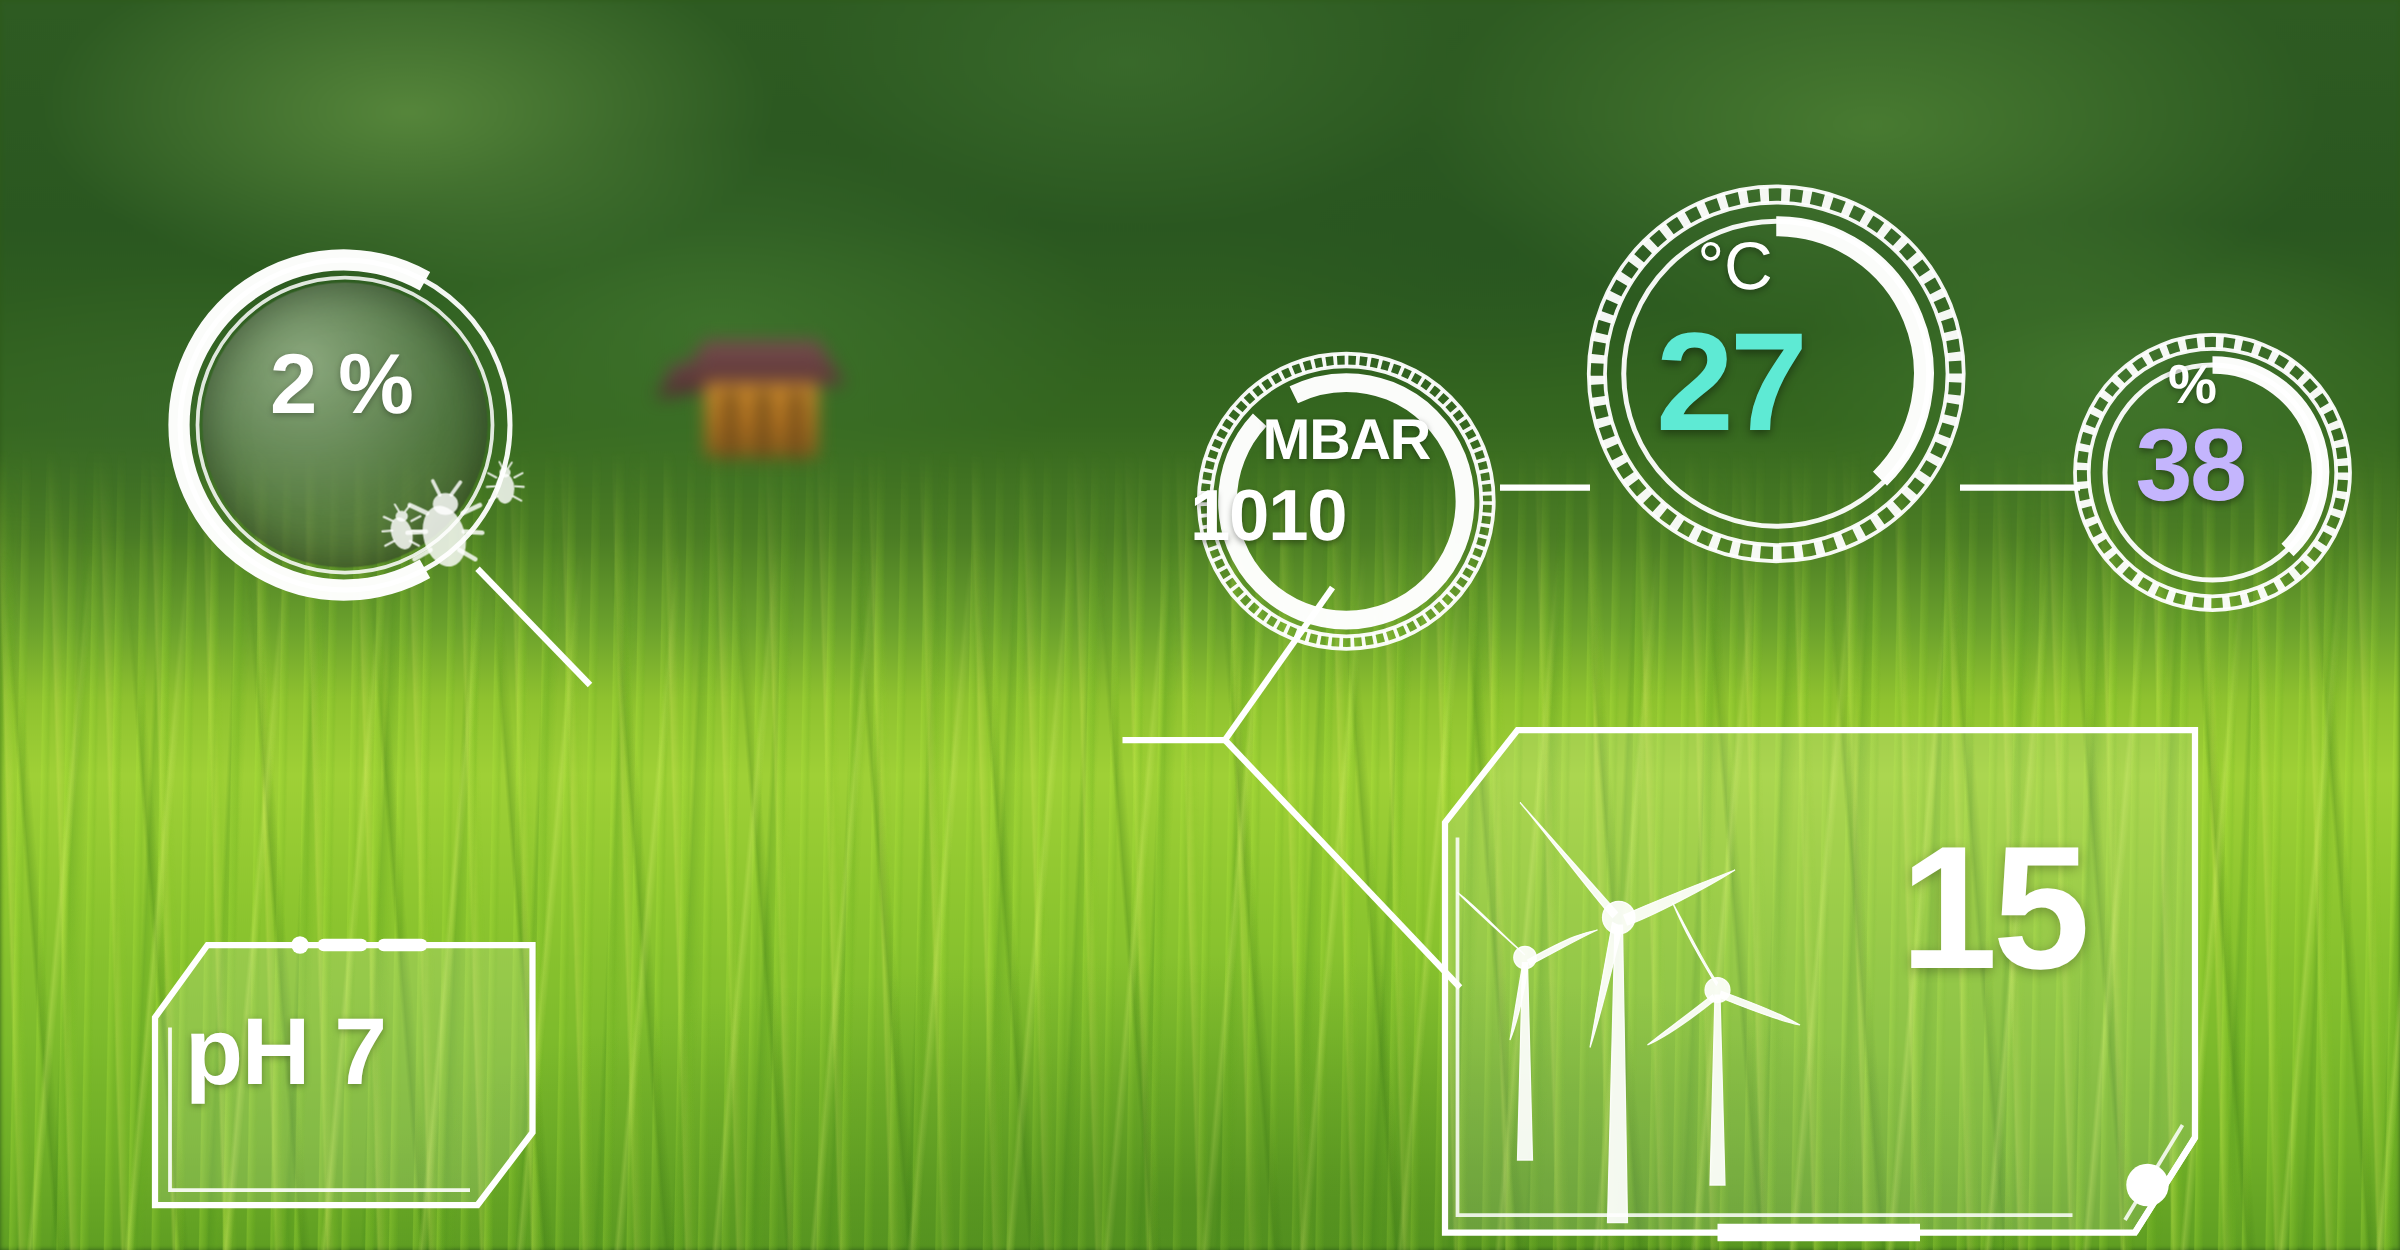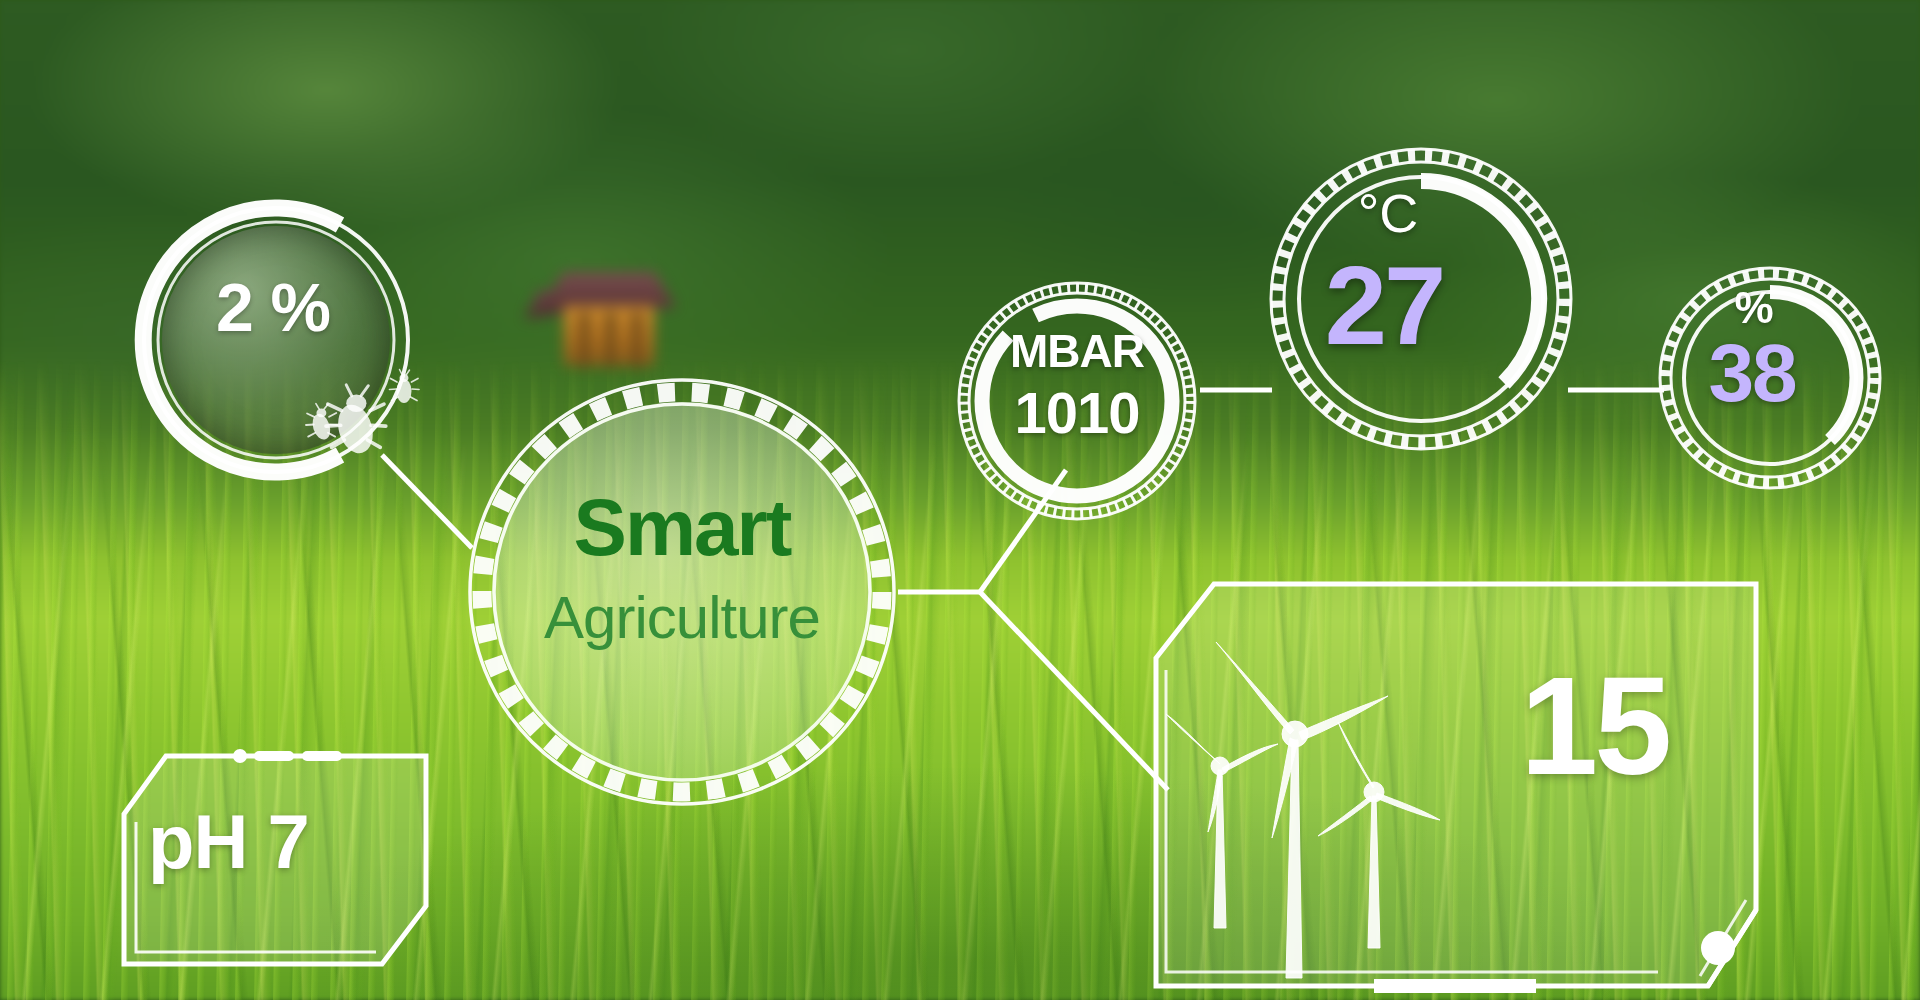--- a/index.html
+++ b/index.html
@@ -110,35 +110,35 @@
   }
 
   
   #mbar-gauge{left:952px;top:276px;width:250px;height:250px;}
   .mbar-unit{
     position:absolute;left:0;top:52px;width:250px;text-align:center;
     font-size:46px;font-weight:bold;color:#fff;letter-spacing:-1px;line-height:1;
     text-shadow:0 2px 5px rgba(0,0,0,.35);
   }
   .mbar-val{
-    position:absolute;left:0;top:108px;width:250px;text-align:center;
+    position:absolute;left:0;top:108px;width:250px;text-align:left;
     font-size:58px;font-weight:bold;color:#fff;letter-spacing:-1px;line-height:1;
     text-shadow:0 2px 5px rgba(0,0,0,.35);
   }
 
   
   #temp-gauge{left:1262px;top:140px;width:318px;height:318px;}
   .temp-unit{
     position:absolute;left:16px;top:46px;width:220px;text-align:center;
     font-size:54px;font-weight:normal;color:#fff;line-height:1;
     text-shadow:0 2px 6px rgba(0,0,0,.40);
   }
   .temp-val{
     position:absolute;left:12px;top:110px;width:220px;text-align:center;
-    font-size:112px;font-weight:bold;color:#c4b5fd;letter-spacing:-3px;line-height:1;
+    font-size:112px;font-weight:bold;color:#5eead4;letter-spacing:-3px;line-height:1;
     text-shadow:0 3px 8px rgba(0,0,0,.40);
   }
   .temp-label{
     position:absolute;left:-14px;top:352px;width:346px;text-align:center;
     font-size:34px;color:#fff;letter-spacing:.3px;
     text-shadow:0 2px 6px rgba(0,0,0,.40);
   }
 
   
   #water-gauge{left:1654px;top:262px;width:232px;height:232px;}
@@ -248,30 +248,20 @@
         <g transform="translate(86,0) scale(0.5)">
           <ellipse cx="28" cy="34" rx="15" ry="24"></ellipse>
           <ellipse cx="28" cy="8" rx="9" ry="8"></ellipse>
           <path d="M24 1 L19 -9 M33 1 L39 -8" stroke="rgba(255,255,255,.82)" stroke-width="3" fill="none" stroke-linecap="round"></path>
           <path d="M14 16 L1 9 M13 30 L-1 31 M16 46 L3 53 M43 16 L56 9 M44 30 L58 31 M41 46 L54 53" stroke="rgba(255,255,255,.82)" stroke-width="3.4" fill="none" stroke-linecap="round"></path>
         </g>
       </g>
     </svg>
   </div>
 
-  <div class="hud" id="smart-circle">
-    <div class="smart-glass"></div>
-    <svg width="432" height="432" viewBox="0 0 432 432">
-      <circle cx="216" cy="216" r="212" fill="none" stroke="#ffffff" stroke-width="3.5" opacity=".95"></circle>
-      <circle cx="216" cy="216" r="188" fill="none" stroke="#ffffff" stroke-width="3.5" opacity=".95"></circle>
-      <circle cx="216" cy="216" r="200" fill="none" stroke="#ffffff" stroke-width="19" stroke-dasharray="17 17" opacity=".95"></circle>
-    </svg>
-    <div class="smart-title">Smart</div>
-    <div class="smart-sub">Agriculture</div>
-  </div>
 
   <div class="hud" id="mbar-gauge">
     <svg width="250" height="250" viewBox="0 0 250 250">
 
       <circle cx="125" cy="125" r="118" fill="none" stroke="#ffffff" stroke-width="3" opacity=".95"></circle>
       <circle cx="125" cy="125" r="108" fill="none" stroke="#ffffff" stroke-width="3" opacity=".95"></circle>
       <circle cx="125" cy="125" r="113" fill="none" stroke="#ffffff" stroke-width="10" stroke-dasharray="3 6" opacity=".95"></circle>
 
       <path d="M 160 21 A 110 110 0 1 0 213 87" fill="none" stroke="#ffffff" stroke-width="14" opacity="0"></path>
       <circle cx="125" cy="125" r="95" fill="none" stroke="#ffffff" stroke-width="15" stroke-dasharray="520 34" stroke-dashoffset="150" opacity=".98"></circle>

